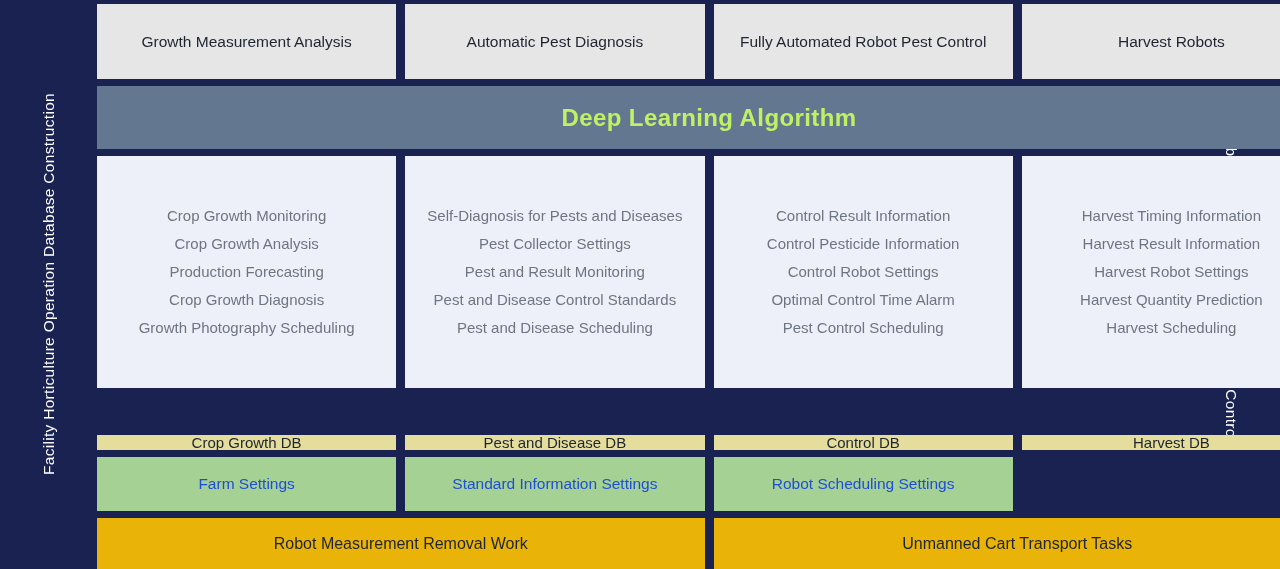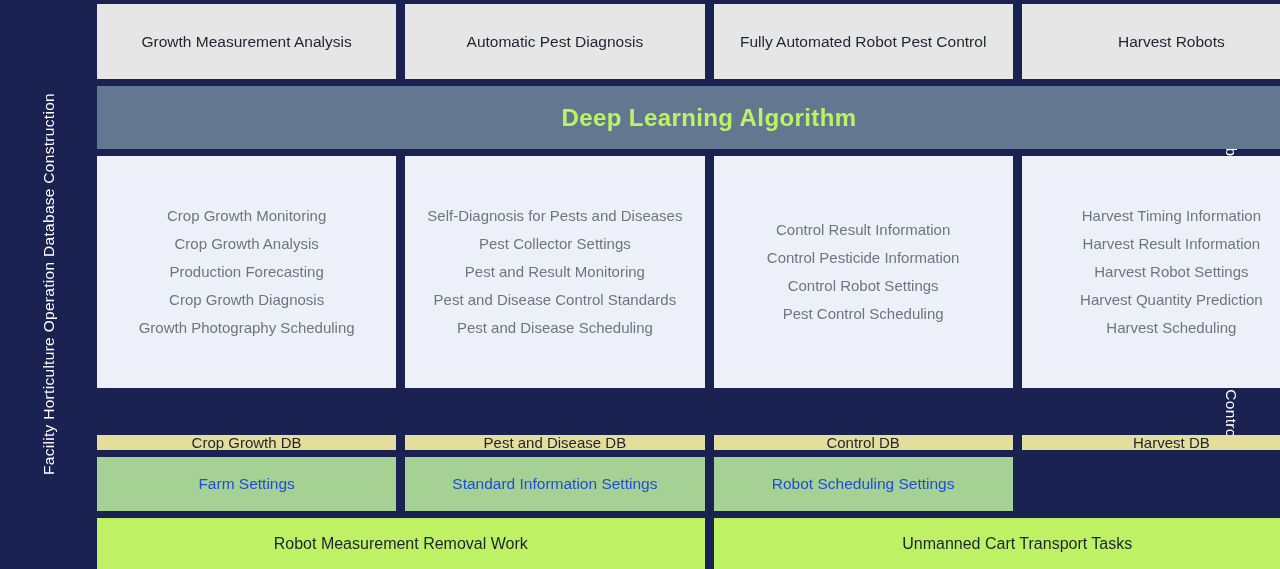--- a/index.html
+++ b/index.html
@@ -89,21 +89,21 @@
     font-size: 15px;
     margin-top: 40px;
   }
   .settings-box {
     background: #a6d194;
     color: #1d4ed8;
     font-size: 15.5px;
   }
   .bottom-box {
     grid-column: span 2;
-    background: #bef264;
+    background: #eab308;
     color: #1e2430;
     font-size: 16px;
   }
 </style>
 </head>
 <body>
 
 <div class="stage">
 
   <div class="side-label left">
@@ -134,20 +134,21 @@
       <div class="list-item">Self-Diagnosis for Pests and Diseases</div>
       <div class="list-item">Pest Collector Settings</div>
       <div class="list-item">Pest and Result Monitoring</div>
       <div class="list-item">Pest and Disease Control Standards</div>
       <div class="list-item">Pest and Disease Scheduling</div>
     </div>
     <div class="list-box">
       <div class="list-item">Control Result Information</div>
       <div class="list-item">Control Pesticide Information</div>
       <div class="list-item">Control Robot Settings</div>
+      <div class="list-item">Optimal Control Time Alarm</div>
       <div class="list-item">Pest Control Scheduling</div>
     </div>
     <div class="list-box">
       <div class="list-item">Harvest Timing Information</div>
       <div class="list-item">Harvest Result Information</div>
       <div class="list-item">Harvest Robot Settings</div>
       <div class="list-item">Harvest Quantity Prediction</div>
       <div class="list-item">Harvest Scheduling</div>
     </div>
 

